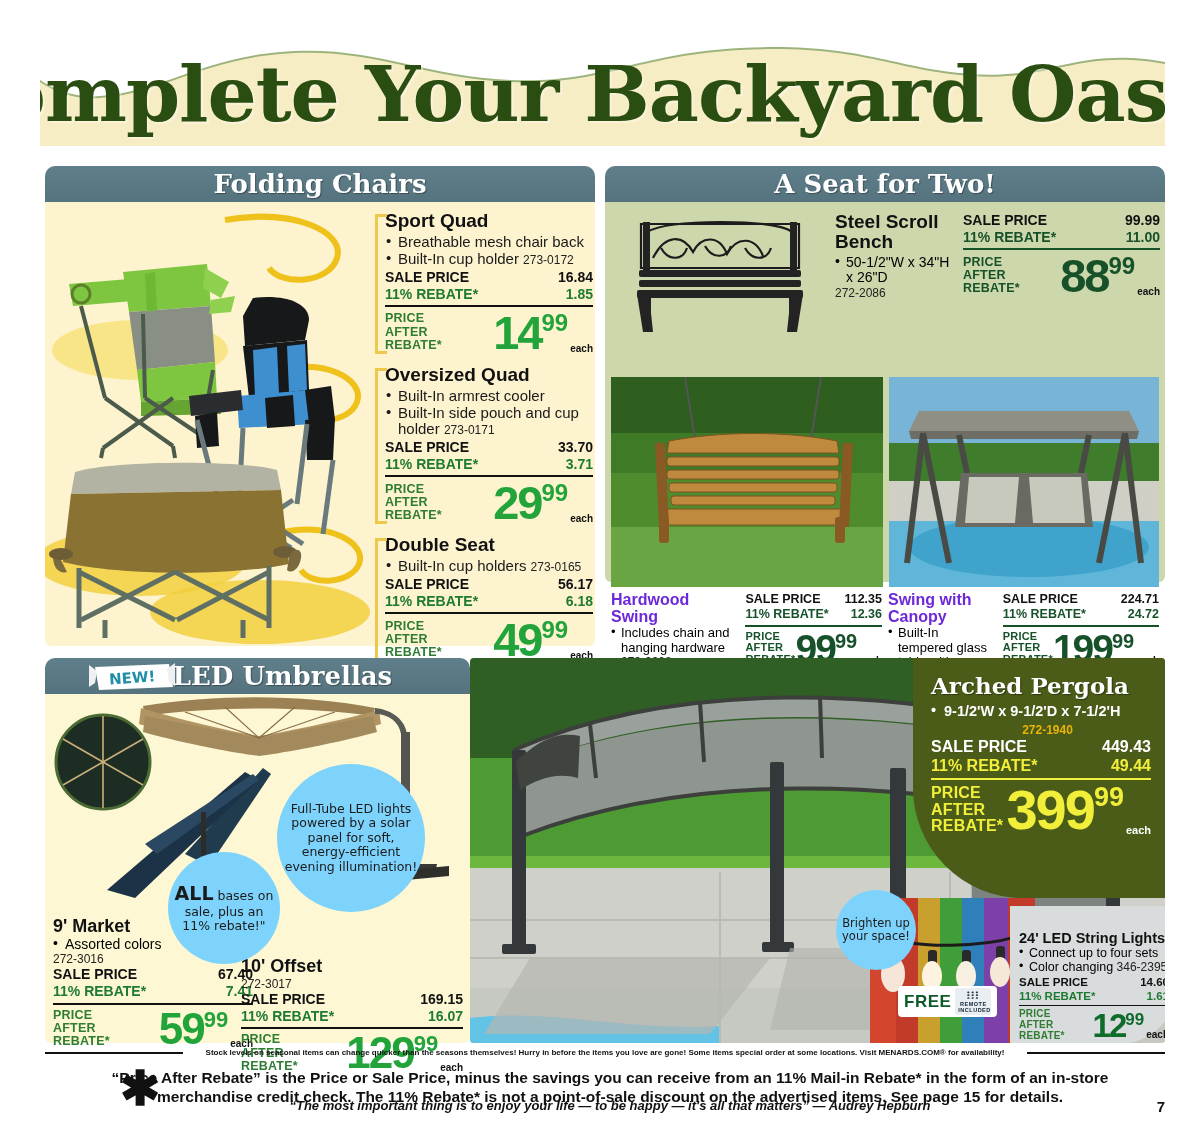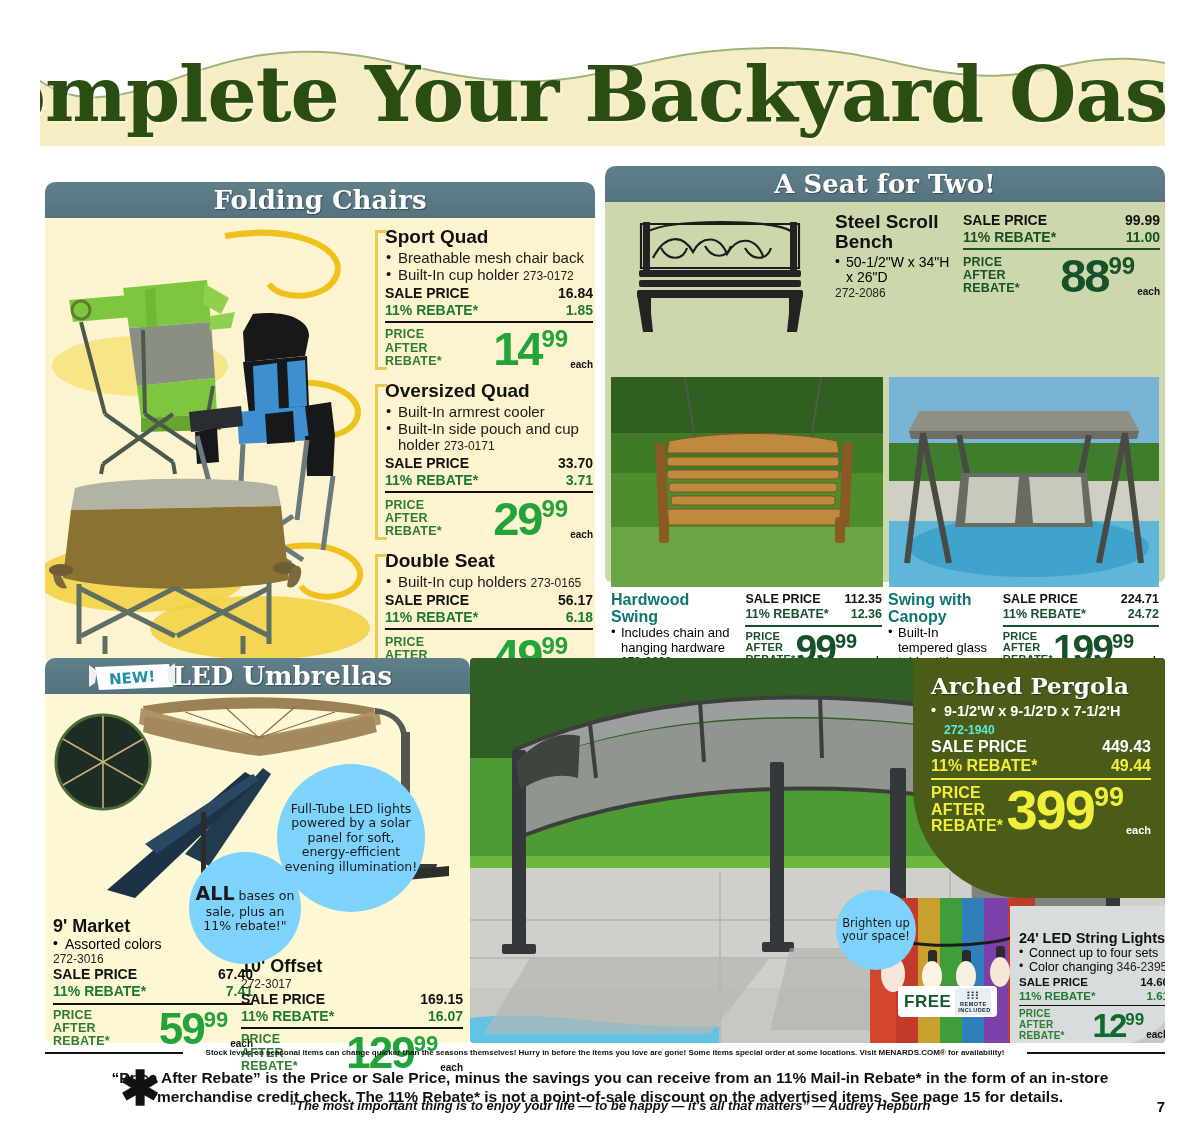--- a/index.html
+++ b/index.html
@@ -44,21 +44,21 @@
     text-align: center;
     line-height: 36px;
     height: 36px;
     border-radius: 10px 10px 0 0;
     text-shadow: 1px 1px 1px rgba(0,0,0,0.35);
     position: relative;
   }
 
   
   #folding-chairs {
-    position: absolute; left: 45px; top: 166px; width: 550px; height: 548px; margin-top: 16px;
+    position: absolute; left: 45px; top: 166px; width: 550px; height: 548px;
   }
   #folding-chairs .body {
     background: #fdf3cf; height: 444px; position: relative;
     border-radius: 0 0 6px 6px;
   }
   .chair-art { position: absolute; left: 0; top: 0; width: 330px; height: 444px; }
   .chair-specs { position: absolute; left: 330px; top: 8px; width: 218px; }
 
   .prod { margin-bottom: 8px; position: relative; padding-left: 10px; }
   .prod::before {
@@ -109,21 +109,21 @@
   .par-dark { border-top: 2px solid #17512a; }
   .priceline.rebate-dark { color: #17512a; }
 
   .swing-photos { position: absolute; left: 6px; top: 175px; width: 548px; height: 210px; display:flex; gap:6px;}
   .swing-photo-l { width: 272px; height: 210px; }
   .swing-photo-r { width: 270px; height: 210px; }
 
   .swing-row { position: absolute; left: 6px; top: 390px; width: 548px; display: flex; gap: 6px; }
   .swing-item { width: 271px; display: flex; gap: 6px; }
   .swing-name { width: 130px; }
-  .swing-name h3 { font-size: 16px; font-weight: bold; line-height: 1.04; color:#0f766e;}
+  .swing-name h3 { font-size: 16px; font-weight: bold; line-height: 1.04; color:#6d28d9;}
   .swing-name ul { list-style: none; margin-top: 1px; }
   .swing-name li { font-size: 13px; line-height: 1.1; padding-left: 10px; position: relative; }
   .swing-name li::before { content: "\2022"; position: absolute; left: 0; top: -1px; }
   .swing-price { flex: 1; }
   .swing-price .priceline { font-size: 12.5px; }
   .swing-price .par { min-height: 40px; }
   .swing-price .par-price .dollars { font-size: 39px; }
   .swing-price .par-price .cents { font-size: 20px; }
   .swing-price .par-label { font-size: 11px; }
 
@@ -133,21 +133,21 @@
   .new-ribbon {
     position: absolute; left: 44px; top: 3px; width: 86px; height: 30px; z-index: 3;
   }
   .umb-art { position: absolute; left: 0; top: 0; width: 425px; height: 230px; }
   .callout {
     position: absolute; border-radius: 50%; background: #7dd3fc; color: #1b1b1b;
     display: flex; align-items: center; justify-content: center; text-align: center;
     font-family: "DejaVu Sans", sans-serif; line-height: 1.15; z-index: 5;
   }
   #callout-led { left: 232px; top: 70px; width: 148px; height: 148px; font-size: 12.5px; padding: 6px; }
-  #callout-bases { left: 144px; top: 158px; width: 112px; height: 112px; font-size: 12.5px; padding: 5px; }
+  #callout-bases { left: 123px; top: 158px; width: 112px; height: 112px; font-size: 12.5px; padding: 5px; }
   #callout-bases .big { font-size: 19px; font-weight: bold; }
 
   .umb-block { position: absolute; }
   #umb-market { left: 8px; top: 222px; width: 200px; }
   #umb-offset { left: 196px; top: 262px; width: 222px; }
   .umb-block h3 { font-size: 18px; font-weight: bold; color: #111; }
   .umb-block ul { list-style: none; }
   .umb-block li { font-size: 14px; line-height: 1.1; padding-left: 12px; position: relative; }
   .umb-block li::before { content: "\2022"; position: absolute; left: 0; top: -1px; }
   .umb-block .par-price .dollars { font-size: 44px; }
@@ -161,21 +161,21 @@
     border-radius: 0 0 0 110px;
     padding: 14px 14px 0 18px;
   }
   .pergola-panel h3 {
     font-family: "DejaVu Serif", serif; font-weight: bold; font-size: 23px;
     color: #ffffff; margin-bottom: 5px; text-shadow: 1px 1px 1px rgba(0,0,0,.4);
   }
   .pergola-panel ul { list-style: none; }
   .pergola-panel li { font-size: 14.5px; line-height: 1.1; padding-left: 13px; position: relative; margin-bottom: 3px; font-weight: bold;}
   .pergola-panel li::before { content: "\2022"; position: absolute; left: 0; top: -1px; }
-  .pergola-panel .sku { color: #5eead4; font-size: 12px; margin-left: 13px; font-weight: bold;}
+  .pergola-panel .sku { color: #eab308; font-size: 12px; margin-left: 13px; font-weight: bold; text-align: center;}
   .pergola-panel .priceline { color: #ffffff; font-size: 16px; }
   .pergola-panel .priceline.rebate { color: #f2ef3b; }
   .pergola-panel .par { border-top: 2px solid #f2ef3b; min-height: 56px; }
   .pergola-panel .par-label { color: #f2ef3b; font-size: 16px; line-height: 1.03; }
   .pergola-panel .par-price { color: #f2ef3b; }
   .pergola-panel .par-price .dollars { font-size: 56px; }
   .pergola-panel .par-price .cents { font-size: 27px; }
   .pergola-panel .par-price .each { color: #ffffff; font-size: 11px; }
 
   #callout-brighten {

